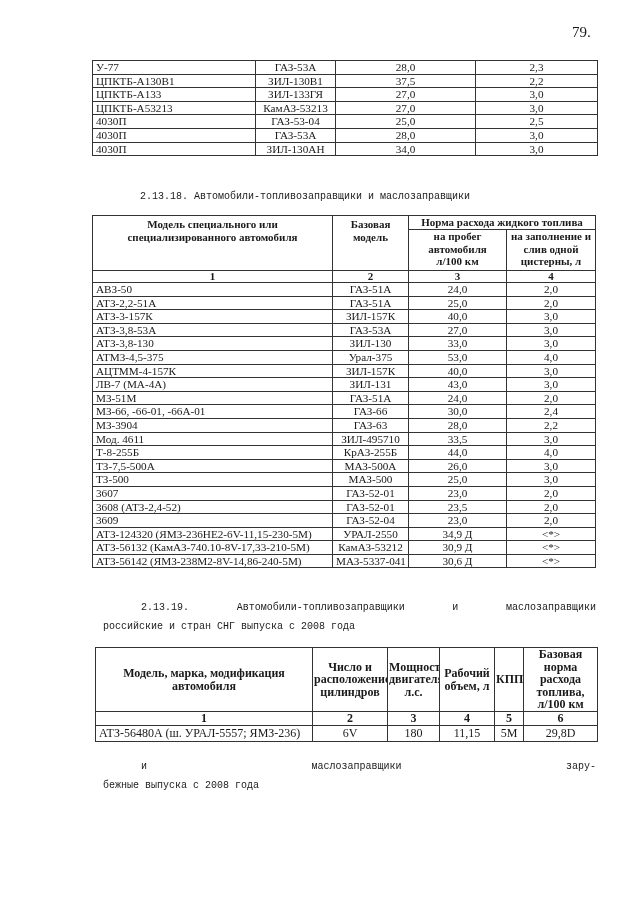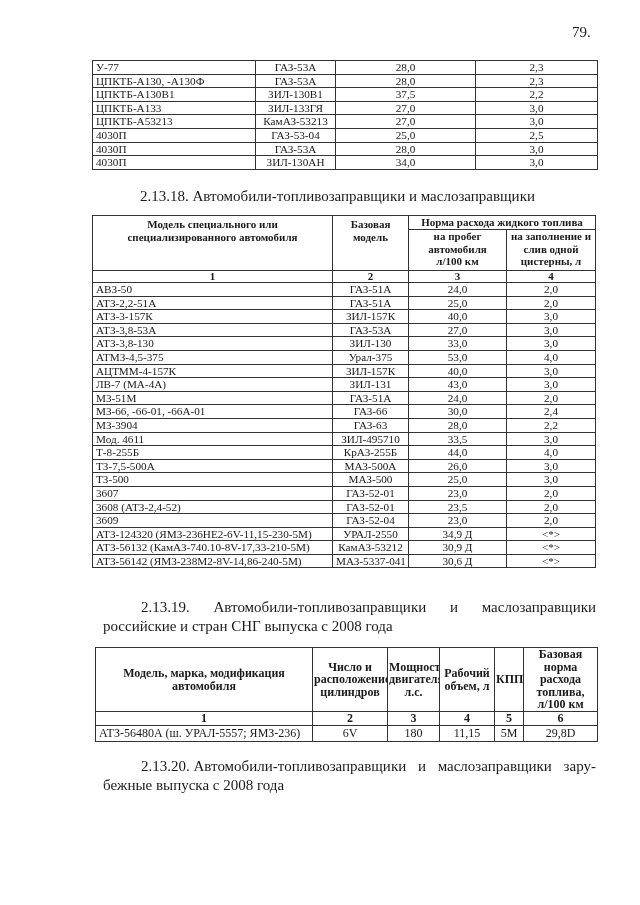--- a/index.html
+++ b/index.html
@@ -4,21 +4,21 @@
 <style>
   html, body { margin: 0; padding: 0; }
   body { width: 640px; height: 905px; background: #ffffff; position: relative; overflow: hidden;
          font-family: "Liberation Serif", "DejaVu Serif", serif; color: #1a1a1a; }
   .page-num { position: absolute; left: 572px; top: 24px; font-size: 15px; }
   table { position: absolute; border-collapse: collapse; table-layout: fixed; font-size: 11.2px; }
   td, th { border: 1px solid #333; padding: 0 3px; line-height: 12.5px; white-space: nowrap; overflow: hidden; }
   th { font-weight: bold; vertical-align: top; text-align: center; font-size: 11px; }
   .c { text-align: center; }
   .l { text-align: left; }
-  .heading { position: absolute; font-size: 15px; line-height: 19px; }
+  .heading { position: absolute; font-size: 10px; line-height: 19px; font-family: Liberation Mono, monospace; }
   #t1 { left: 92px; top: 60px; width: 505px; }
   #t2 { left: 92px; top: 215px; width: 503px; }
   #t3 { left: 95px; top: 647px; width: 502px; }
   #t2 td, #t1 td { height: 12.6px; }
   .numrow th { vertical-align: middle; height: 11px; line-height: 11px; }
   #h1 { left: 140px; top: 187px; }
   #h2 { left: 103px; top: 598px; width: 493px; text-align: justify; text-align-last: left; }
   #h2 .line1 { display: flex; justify-content: space-between; padding-left: 38px; }
   #h3 { left: 103px; top: 757px; width: 493px; }
   #h3 .line1 { display: flex; justify-content: space-between; padding-left: 38px; }
@@ -33,26 +33,20 @@
 <table id="t1">
   <colgroup>
       <col style="width:163px">
       <col style="width:80px">
       <col style="width:140px">
       <col style="width:122px">
     </colgroup>
   <tbody id="t1-body">
       <tr>
         <td class="l">У-77</td>
-        <td class="c">ГАЗ-53А</td>
-        <td class="c">28,0</td>
-        <td class="c">2,3</td>
-      </tr>
-      <tr>
-        <td class="l">ЦПКТБ-А130, -А130Ф</td>
         <td class="c">ГАЗ-53А</td>
         <td class="c">28,0</td>
         <td class="c">2,3</td>
       </tr>
       <tr>
         <td class="l">ЦПКТБ-А130В1</td>
         <td class="c">ЗИЛ-130В1</td>
         <td class="c">37,5</td>
         <td class="c">2,2</td>
       </tr>
@@ -289,19 +283,18 @@
       <td class="c">180</td>
       <td class="c">11,15</td>
       <td class="c">5М</td>
       <td class="c">29,8D</td>
     </tr>
   </tbody>
 </table>
 
 <div class="heading" id="h3">
   <div class="line1">
-    <span>2.13.20. Автомобили-топливозаправщики</span>
     <span>и</span>
     <span>маслозаправщики</span>
     <span>зару-</span>
   </div>
   <div>бежные выпуска с 2008 года</div>
 </div>
 
 </body></html>

